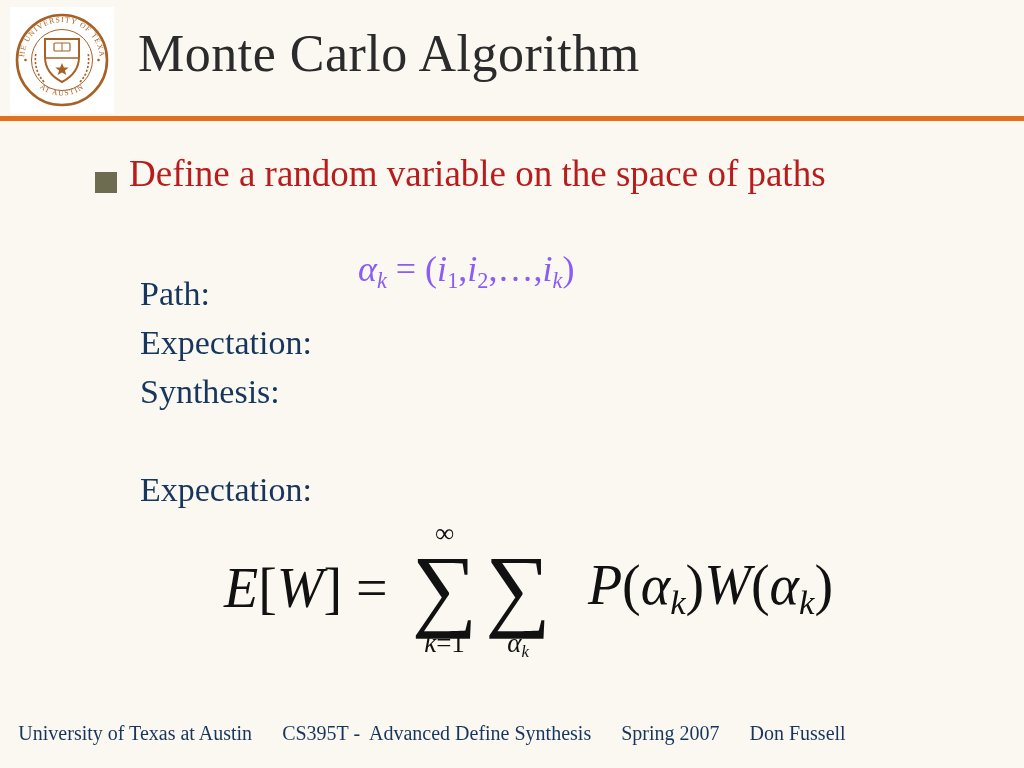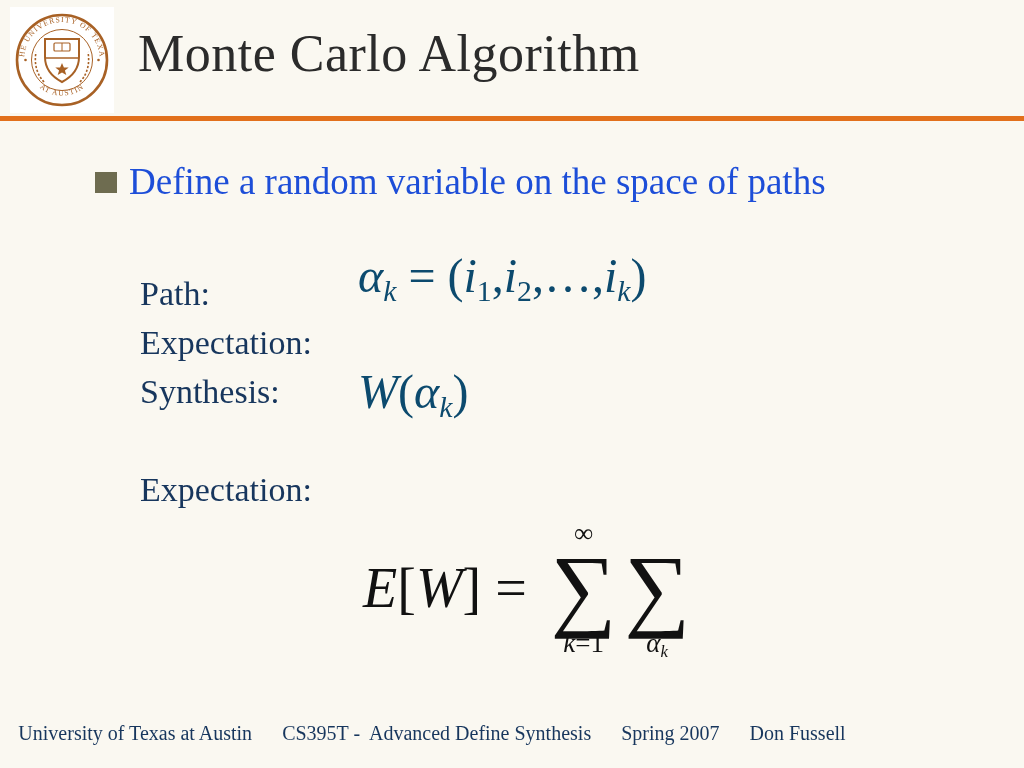--- a/index.html
+++ b/index.html
@@ -35,42 +35,42 @@
     width: 1024px; height: 5px;
     background: #E2701C;
   }
   
   .bullet-marker {
     position: absolute; left: 95px; top: 172px;
     width: 22px; height: 21px;
     background: #6E6C50;
   }
   .bullet-text {
-    position: absolute; left: 129px; top: 160px;
+    position: absolute; left: 129px; top: 152px;
     font-size: 37px;
-    color: #1d4ed8;
+    color: #b91c1c;
     white-space: nowrap;
     text-align: right;
   }
   
   .def-label {
     position: absolute; left: 140px;
     font-size: 34px;
     color: #17365D;
     white-space: nowrap;
   }
   .label-path        { top: 275px; }
   .label-probability { top: 324px; }
   .label-estimator   { top: 373px; }
   .label-expectation { top: 471px; }
   
   .formula {
     position: absolute; left: 358px;
-    font-size: 48px;
-    color: #0c4a6e;
+    font-size: 36px;
+    color: #8b5cf6;
     white-space: pre;
   }
   .formula-path        { top: 248px; }
   .formula-probability { top: 307px; }
   .formula-estimator   { top: 364px; }
   
   .m-i  { font-style: italic; }
   .m-r  { font-style: normal; }
   .m-si { font-style: italic; font-size: 0.62em; vertical-align: -0.3em; letter-spacing: 0; }
   .m-sr { font-style: normal; font-size: 0.62em; vertical-align: -0.3em; }
@@ -157,34 +157,34 @@
 
   <div class="bullet-marker"></div>
   <div class="bullet-text">Define a random variable on the space of paths</div>
 
   <div class="def-label label-path">Path:</div>
   <div class="def-label label-probability">Expectation:</div>
   <div class="def-label label-estimator">Synthesis:</div>
   <div class="def-label label-expectation">Expectation:</div>
 
   <div class="formula formula-path"><span class="m-i">α</span><span class="m-si">k</span><span class="m-r"> = (</span><span class="m-i">i</span><span class="m-sr">1</span><span class="m-r">,</span><span class="m-i">i</span><span class="m-sr">2</span><span class="m-r">,…,</span><span class="m-i">i</span><span class="m-si">k</span><span class="m-r">)</span></div>
-  <div class="formula formula-estimator"><span class="m-i">W</span><span class="m-r">(</span><span class="m-i">α</span><span class="m-si">k</span><span class="m-r">)</span></div>
 
   <div class="exp-formula">
     <span class="mline"><span class="m-i">E</span><span class="m-r">[</span><span class="m-i">W</span><span class="m-r">] = </span></span>
     <span class="sumstack outer">
       <span class="sum-top"><span class="m-r">∞</span></span>
       <span class="sum-sym">∑</span>
       <span class="sum-bot"><span class="m-i">k</span><span class="m-r">=1</span></span>
     </span>
     <span class="sumstack">
       <span class="sum-top"></span>
       <span class="sum-sym">∑</span>
       <span class="sum-bot"><span class="m-i">α</span><span class="m-si">k</span></span>
     </span>
+    <span class="mline"><span class="m-i">P</span><span class="m-r">(</span><span class="m-i">α</span><span class="m-si">k</span><span class="m-r">)</span><span class="m-i">W</span><span class="m-r">(</span><span class="m-i">α</span><span class="m-si">k</span><span class="m-r">)</span></span>
   </div>
 
   <div class="footer">
     <span>University of Texas at Austin</span>
     <span>CS395T -  Advanced Define Synthesis</span>
     <span>Spring 2007</span>
     <span>Don Fussell</span>
   </div>
 
 </div>

